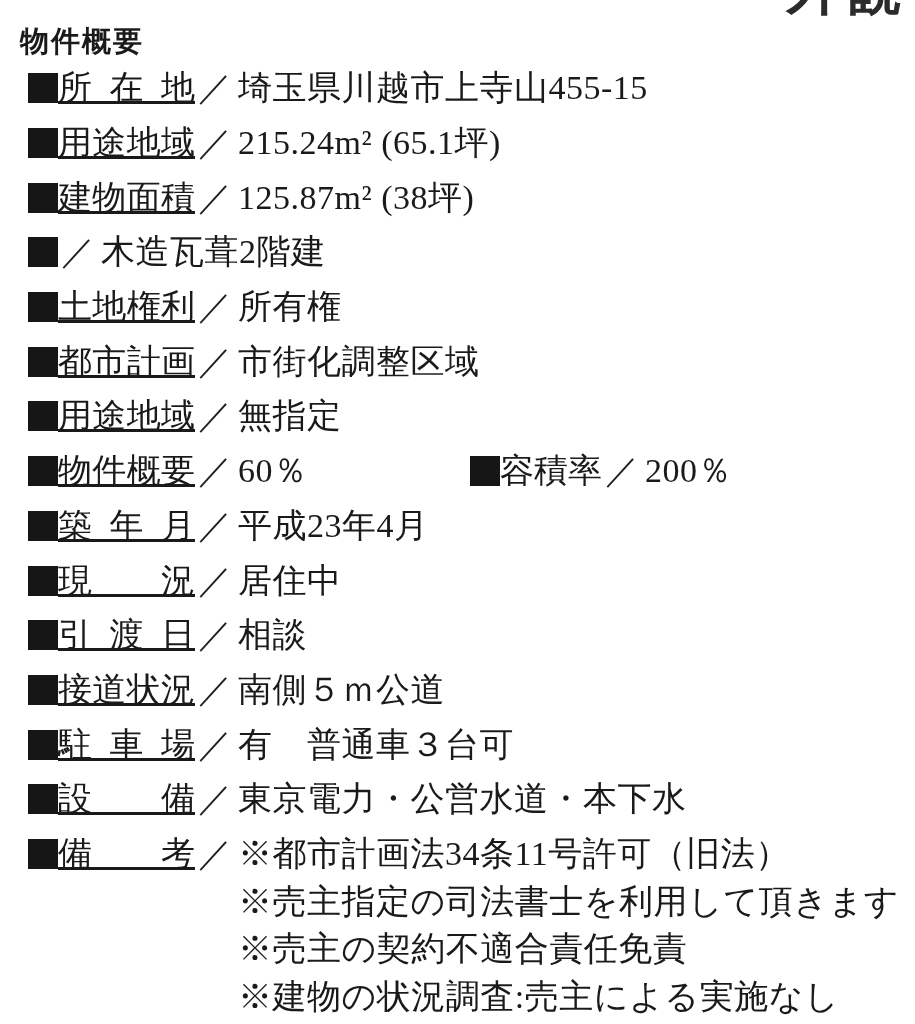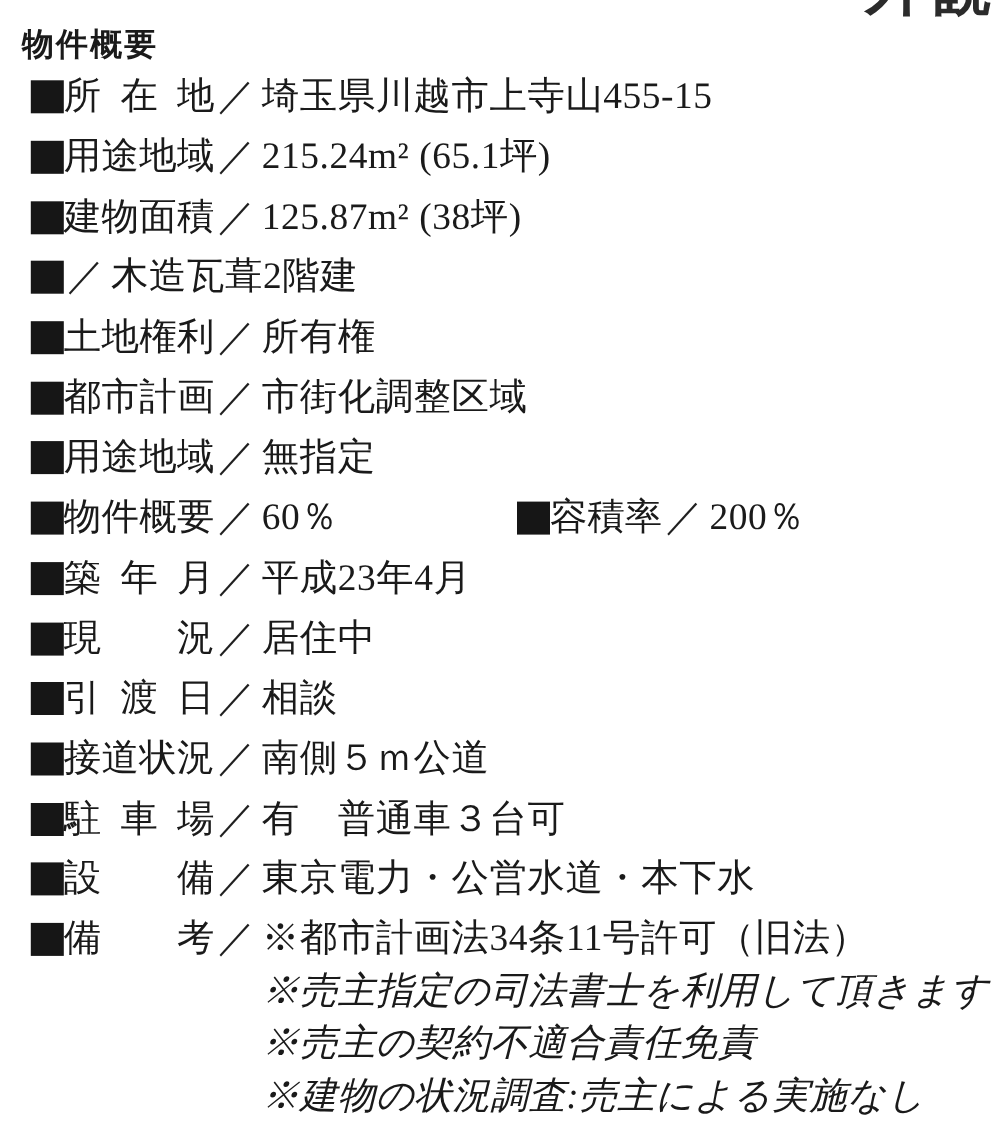--- a/index.html
+++ b/index.html
@@ -55,40 +55,40 @@
     height: 30px;
     background: #161616;
     flex: 0 0 auto;
   }
   .lab {
     width: 137px;
     flex: 0 0 auto;
     text-align: justify;
     text-align-last: justify;
     letter-spacing: 0;
+    text-decoration: underline;
   }
   .lab2 {
     flex: 0 0 auto;
     letter-spacing: 0;
   }
   .slash {
     flex: 0 0 auto;
     margin: 0 6px 0 3px;
     color: #1f1f1f;
   }
   .val { flex: 0 0 auto; letter-spacing: 0.5px; }
   .val-fixed { flex: 0 0 auto; width: 232px; letter-spacing: 0.5px; }
 
   .remarks {
     position: absolute;
     top: 878px;
     left: 238px;
     right: 0;
     font-size: 34px;
-    font-style: italic;
   }
   .remark-line {
     height: 47.5px;
     display: flex;
     align-items: center;
     line-height: 1;
     white-space: nowrap;
     letter-spacing: 0.5px;
   }
 </style>

